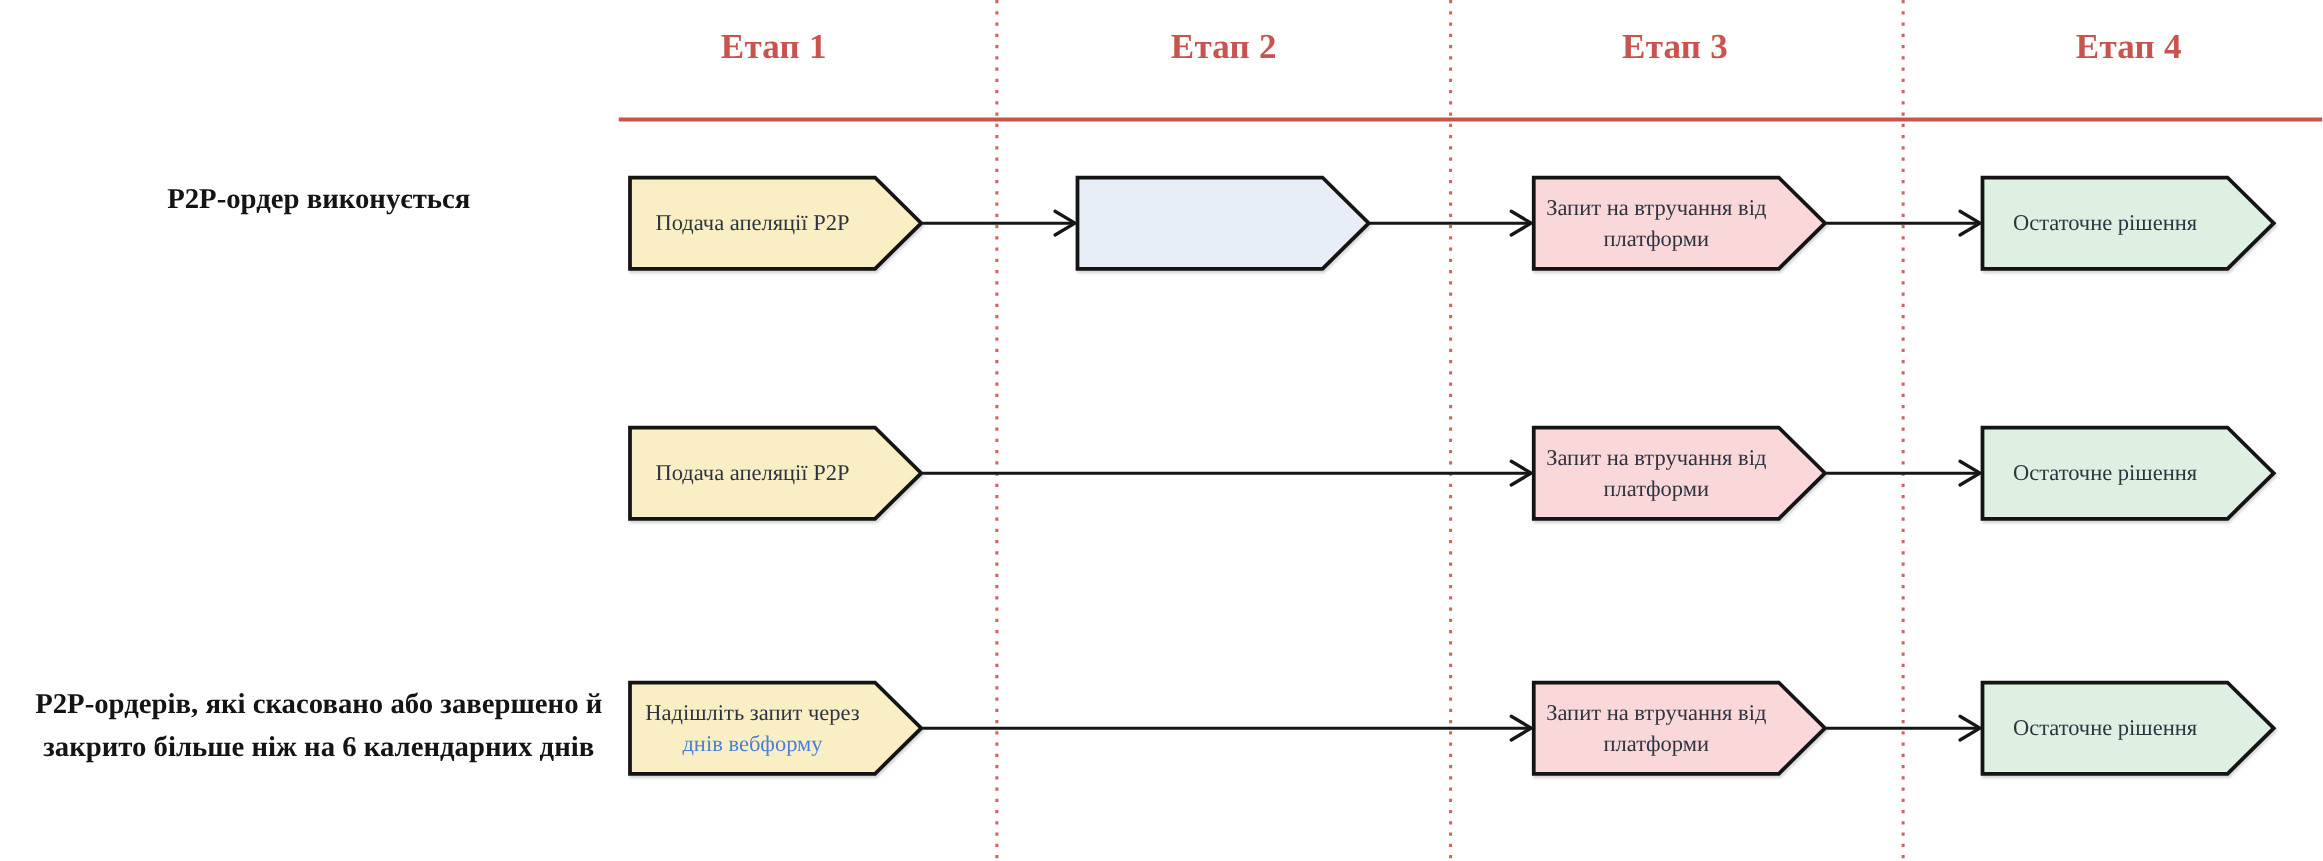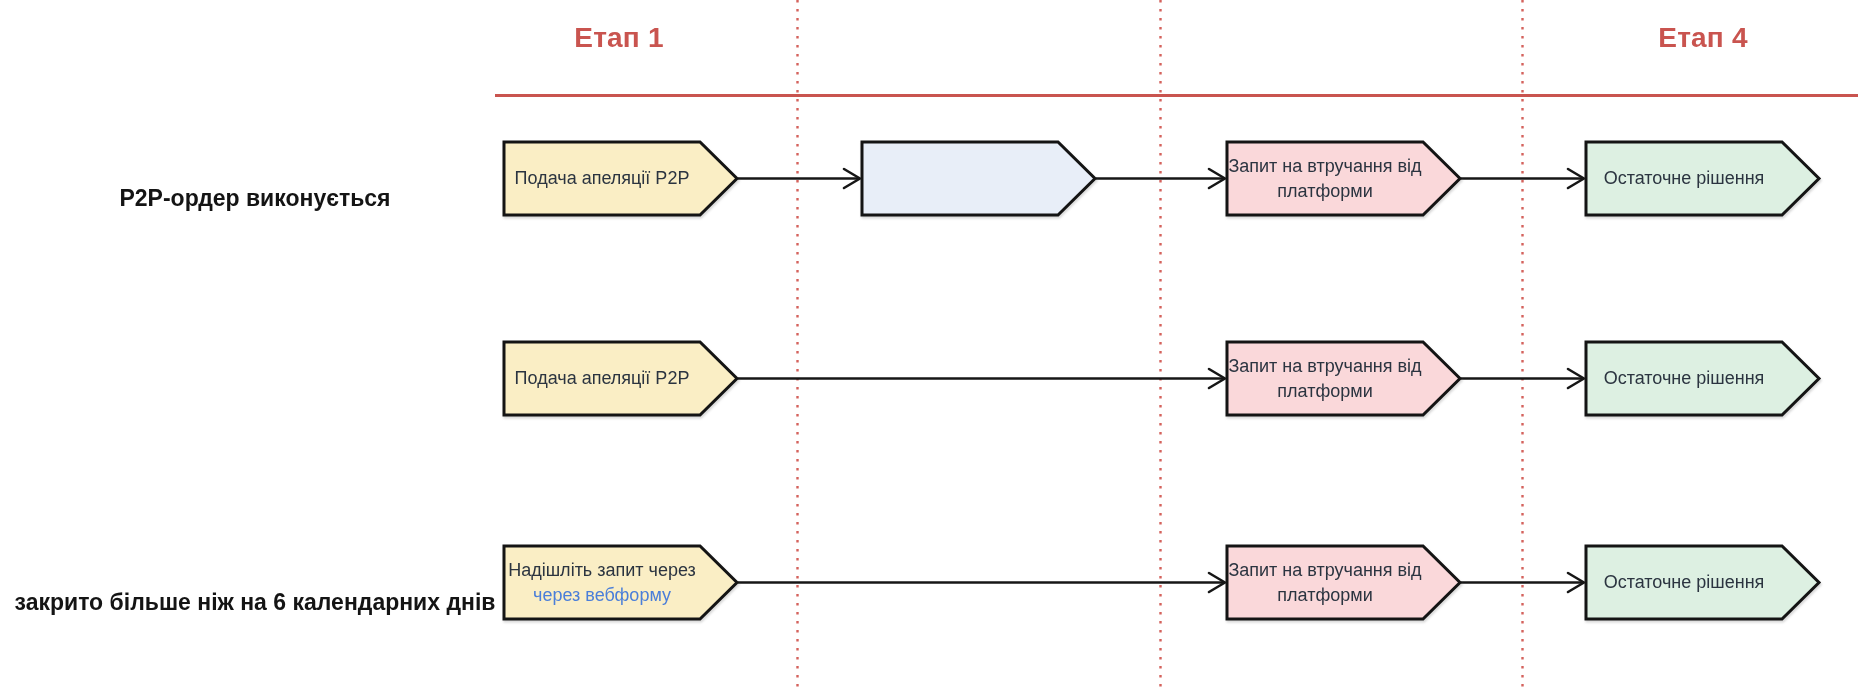--- a/index.html
+++ b/index.html
@@ -1,27 +1,27 @@
 <!DOCTYPE html>
 <html><head>
 <meta charset="utf-8">
 <style>
   html,body{margin:0;padding:0;background:#ffffff;}
   .canvas{
     position:relative;width:1858px;height:689px;background:#ffffff;
-    font-family:Liberation Sans, sans-serif;overflow:hidden;
+    font-family:Liberation Serif, serif;overflow:hidden;
   }
   svg.layer{position:absolute;left:0;top:0;}
   .stage-header{
     position:absolute;top:22px;width:360px;text-align:center;
     font-size:28px;font-weight:bold;color:#c9544f;letter-spacing:.2px;white-space:nowrap;
   }
   .row-label{
     position:absolute;left:5px;width:500px;height:73px;
-    display:flex;flex-direction:column;justify-content:flex-end;align-items:center;
+    display:flex;flex-direction:column;justify-content:flex-start;align-items:center;
     font-weight:bold;font-size:23px;color:#141414;line-height:1.5;text-align:center;
   }
   .row-label span{white-space:nowrap;display:block;}
   .box-text{
     position:absolute;width:204px;height:73px;
     display:flex;flex-direction:column;justify-content:center;align-items:center;
     font-size:18px;color:#2b3440;line-height:1.35;text-align:center;
   }
   .box-text span{white-space:nowrap;display:block;}
   .webform-link{color:#4a7ed9;cursor:pointer;}
@@ -70,29 +70,32 @@
     <polygon class="box" points="504,342 700,342 737,378.5 700,415 504,415" fill="#faeec5"></polygon>
     <polygon class="box" points="1227,342 1423,342 1460,378.5 1423,415 1227,415" fill="#fad8da"></polygon>
     <polygon class="box" points="1586,342 1782,342 1819,378.5 1782,415 1586,415" fill="#ddf0e2"></polygon>
 
     <polygon class="box" points="504,546 700,546 737,582.5 700,619 504,619" fill="#faeec5"></polygon>
     <polygon class="box" points="1227,546 1423,546 1460,582.5 1423,619 1227,619" fill="#fad8da"></polygon>
     <polygon class="box" points="1586,546 1782,546 1819,582.5 1782,619 1586,619" fill="#ddf0e2"></polygon>
   </svg>
 
   <div class="stage-header" style="left:439px">Етап 1</div>
+  <div class="stage-header" style="left:799px">Етап 2</div>
+  <div class="stage-header" style="left:1160px">Етап 3</div>
   <div class="stage-header" style="left:1523px">Етап 4</div>
 
   <div class="row-label" style="top:142px">
     <span>P2P-ордер виконується</span>
     <span></span>
   </div>
   <div class="row-label" style="top:342px">
   </div>
   <div class="row-label" style="top:546px">
+    <span>P2P-ордерів, які скасовано або завершено й</span>
     <span>закрито більше ніж на 6 календарних днів</span>
   </div>
 
   <div class="box-text" style="left:500px;top:142px">
     <span>Подача апеляції P2P</span>
   </div>
   <div class="box-text" style="left:1223px;top:142px">
     <span>Запит на втручання від</span>
     <span>платформи</span>
   </div>
@@ -106,21 +109,21 @@
   <div class="box-text" style="left:1223px;top:342px">
     <span>Запит на втручання від</span>
     <span>платформи</span>
   </div>
   <div class="box-text" style="left:1582px;top:342px">
     <span>Остаточне рішення</span>
   </div>
 
   <div class="box-text" style="left:500px;top:546px">
     <span>Надішліть запит через</span>
-    <span class="webform-link">через вебформу</span>
+    <span class="webform-link">днів вебформу</span>
   </div>
   <div class="box-text" style="left:1223px;top:546px">
     <span>Запит на втручання від</span>
     <span>платформи</span>
   </div>
   <div class="box-text" style="left:1582px;top:546px">
     <span>Остаточне рішення</span>
   </div>
 
 </div>

